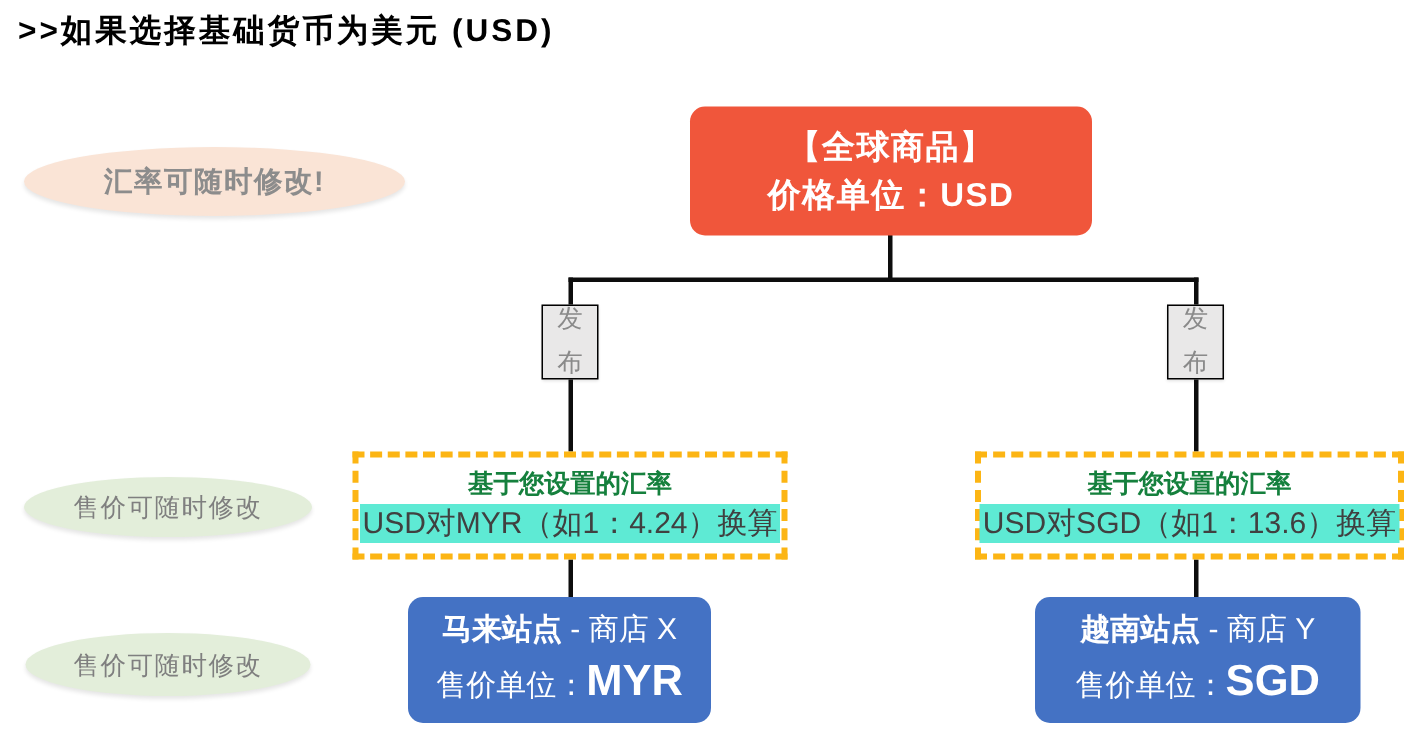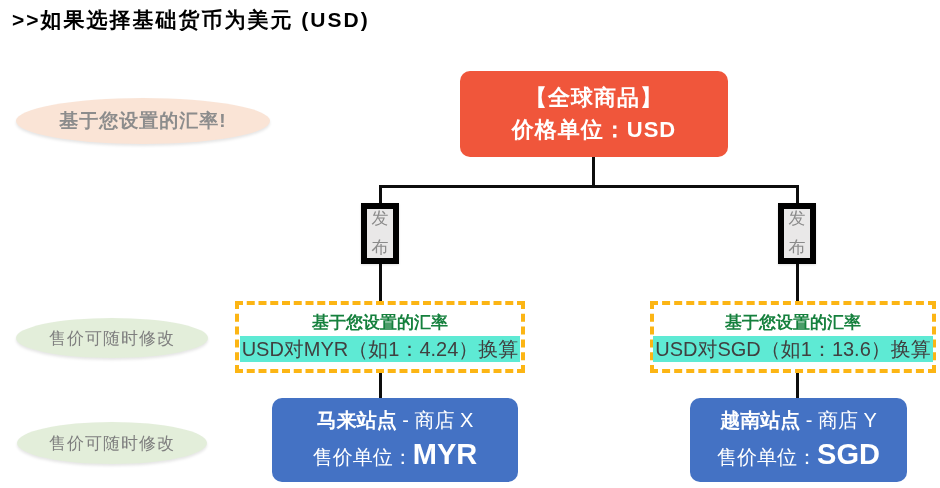--- a/index.html
+++ b/index.html
@@ -34,42 +34,42 @@
   #callout-rate{
     left:16px;top:318px;width:192px;height:40px;background:#E3EEDA;
     color:#7f7f7f;font-size:17px;
   }
   #callout-price{
     left:17px;top:422px;width:190px;height:42px;background:#E3EEDA;
     color:#7f7f7f;font-size:17px;
   }
   
   .publish-tag{
-    width:38px;height:61px;background:#E9E8E8;border:6px solid #000000;
+    width:38px;height:50px;background:#E9E8E8;border:1px solid #000000;
     color:#8a8a8a;font-size:17px;display:flex;align-items:center;justify-content:center;
     box-shadow:0 1px 2px rgba(0,0,0,0.12);
   }
   .publish-inner{width:1.05em;line-height:1.7;word-break:break-all;text-align:center;}
   
   .rate-box{
     height:72px;background:#ffffff;border:4px dashed #FCB514;
     display:flex;flex-direction:column;align-items:center;justify-content:center;
     text-align:center;
   }
   .rate-title{font-size:17px;font-weight:bold;color:#15803d;line-height:1.3;}
   .rate-detail{font-size:20px;color:#404040;background:#5eead4;padding:0 2px;line-height:1.3;margin-top:2px;white-space:nowrap;}
   #rate-box-left{left:235px;top:301px;width:290px;}
   #rate-box-right{left:650px;top:301px;width:286px;}
   
   .site-node{
     height:84px;background:#4472C4;border-radius:10px;color:#fff;
     display:flex;flex-direction:column;align-items:center;justify-content:center;
     text-align:center;font-size:20px;line-height:1.4;
   }
-  #site-node-left{left:272px;top:398px;width:246px;}
+  #site-node-left{left:272px;top:398px;width:202px;}
   #site-node-right{left:690px;top:398px;width:217px;}
   .site-name{font-weight:bold;}
   .currency{font-weight:bold;font-size:29px;}
   .site-line{white-space:nowrap;}
 </style>
 </head>
 <body>
 
 <div id="stage">
 
@@ -80,21 +80,21 @@
   <div class="abs connector" style="left:379px;top:185px;width:3px;height:118px;"></div>
   <div class="abs connector" style="left:796px;top:185px;width:3px;height:118px;"></div>
   <div class="abs connector" style="left:379px;top:371px;width:3px;height:29px;"></div>
   <div class="abs connector" style="left:796px;top:371px;width:3px;height:29px;"></div>
 
   <div id="root-node" class="abs">
     <div>【全球商品】</div>
     <div>价格单位：USD</div>
   </div>
 
-  <div id="callout-base" class="abs ellipse">基于您设置的汇率!</div>
+  <div id="callout-base" class="abs ellipse">汇率可随时修改!</div>
   <div id="callout-rate" class="abs ellipse">售价可随时修改</div>
   <div id="callout-price" class="abs ellipse">售价可随时修改</div>
 
   <div class="abs publish-tag" style="left:361px;top:203px;">
     <div class="publish-inner">发布</div>
   </div>
   <div class="abs publish-tag" style="left:778px;top:203px;">
     <div class="publish-inner">发布</div>
   </div>
 

